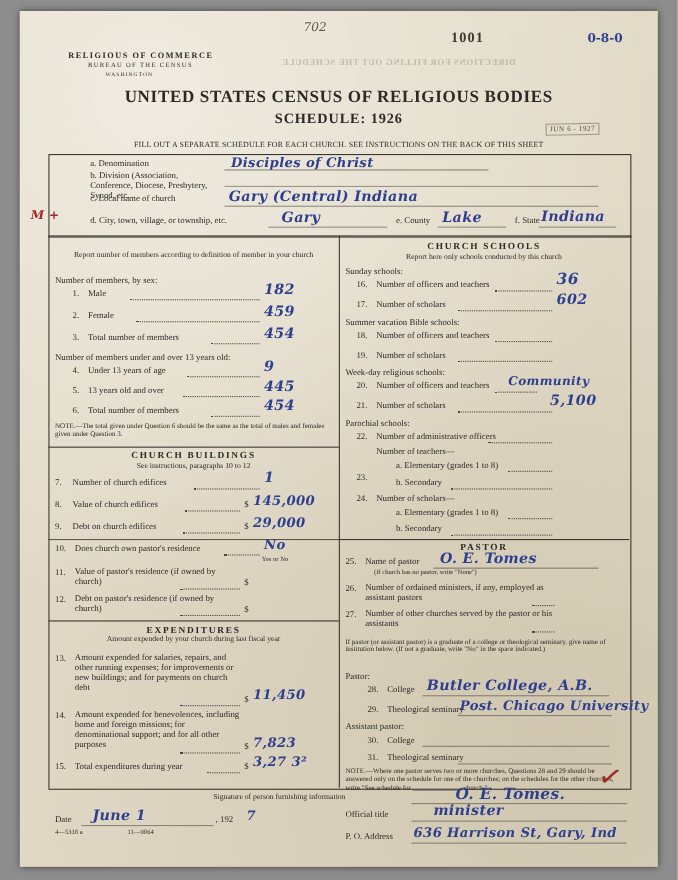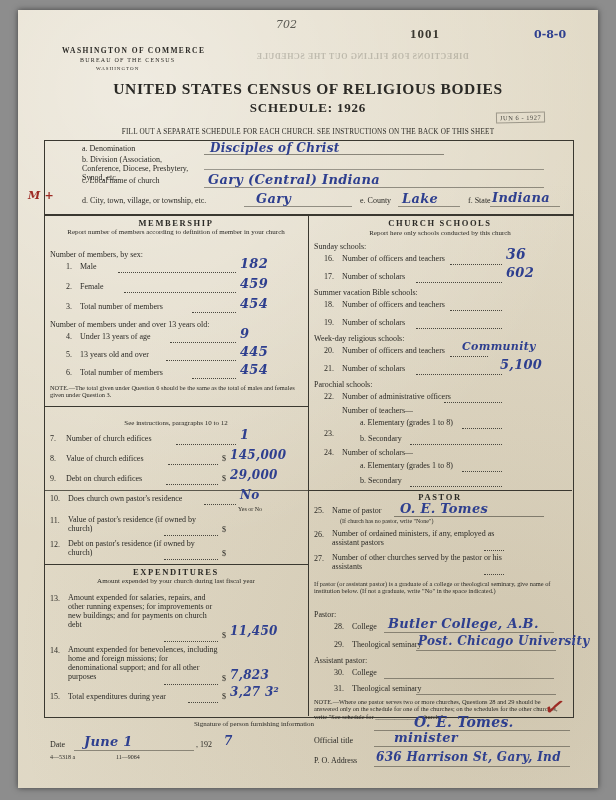--- a/index.html
+++ b/index.html
@@ -73,21 +73,21 @@
 </head>
 <body>
 
 <div class="sheet">
   <div class="pg">
 
     <div class="t pencil" style="left:232px;top:-6px;">702</div>
     <div class="t bignum" style="left:366px;top:2px;">1001</div>
     <div class="t inknum" style="left:490px;top:4px;">0-8-0</div>
 
-    <div class="t dept caps b" style="left:18px;top:22px;">WASHINGTON OF COMMERCE</div>
+    <div class="t dept caps b" style="left:18px;top:22px;">RELIGIOUS OF COMMERCE</div>
     <div class="t bur caps" style="left:36px;top:33px;">BUREAU OF THE CENSUS</div>
     <div class="t wash caps" style="left:52px;top:42px;">WASHINGTON</div>
 
     <div class="t mirror" style="left:212px;top:28px;font-size:8px;letter-spacing:.6px;font-weight:bold;">DIRECTIONS FOR FILLING OUT THE SCHEDULE</div>
     <div class="t mirror wrap" style="left:150px;top:46px;width:340px;font-size:5px;text-align:center;">&nbsp;</div>
 
     <div class="t bigtitle ctr" style="left:0px;top:56px;width:528px;">UNITED STATES CENSUS OF RELIGIOUS BODIES</div>
     <div class="t subtitle ctr" style="left:0px;top:76px;width:528px;">SCHEDULE: 1926</div>
     <div class="t stamp" style="left:452px;top:88px;">JUN 6 - 1927</div>
     <div class="t instr ctr" style="left:0px;top:104px;width:528px;">FILL OUT A SEPARATE SCHEDULE FOR EACH CHURCH.  SEE INSTRUCTIONS ON THE BACK OF THIS SHEET</div>
@@ -113,21 +113,20 @@
     <div class="t hand" style="left:358px;top:167px;font-size:13px;">Lake</div>
     <div class="t s" style="left:424px;top:172px;">f. State</div>
     <div class="rule" style="left:446px;top:182px;width:70px;height:1px;opacity:.5;"></div>
     <div class="t hand" style="left:448px;top:166px;font-size:13px;">Indiana</div>
 
     <div class="t hand red" style="left:-16px;top:168px;font-size:11px;line-height:.8;">M +</div>
 
     <div class="box" style="left:0px;top:190px;width:528px;height:502px;"></div>
     <div class="rule" style="left:264px;top:190px;width:1px;height:502px;"></div>
 
-    <div class="t secthead ctr" style="left:0px;top:194px;width:264px;">MEMBERSHIP</div>
     <div class="t xs wrap ctr" style="left:16px;top:205px;width:232px;">Report number of members according to definition of member in your church</div>
 
     <div class="t s" style="left:6px;top:226px;">Number of members, by sex:</div>
 
     <div class="t s" style="left:22px;top:238px;">1.</div>
     <div class="t s" style="left:36px;top:238px;">Male</div>
     <div class="t dots" style="left:74px;top:238px;width:118px;height:10px;"></div>
     <div class="t hand" style="left:196px;top:232px;font-size:13px;">182</div>
 
     <div class="t s" style="left:22px;top:258px;">2.</div>
@@ -153,20 +152,21 @@
     <div class="t hand" style="left:196px;top:320px;font-size:13px;">445</div>
 
     <div class="t s" style="left:22px;top:344px;">6.</div>
     <div class="t s" style="left:36px;top:344px;">Total number of members</div>
     <div class="t dots" style="left:148px;top:344px;width:44px;height:10px;"></div>
     <div class="t hand" style="left:196px;top:338px;font-size:13px;">454</div>
 
     <div class="t note wrap" style="left:6px;top:360px;width:252px;">NOTE.—The total given under Question 6 should be the same as the total of males and females given under Question 3.</div>
 
     <div class="rule" style="left:0px;top:382px;width:264px;height:1px;"></div>
+    <div class="t secthead ctr" style="left:0px;top:384px;width:264px;">CHURCH BUILDINGS</div>
     <div class="t xs ctr" style="left:0px;top:395px;width:264px;">See instructions, paragraphs 10 to 12</div>
 
     <div class="t s" style="left:6px;top:410px;">7.</div>
     <div class="t s" style="left:22px;top:410px;">Number of church edifices</div>
     <div class="t dots" style="left:132px;top:410px;width:60px;height:10px;"></div>
     <div class="t hand" style="left:196px;top:403px;font-size:13px;">1</div>
 
     <div class="t s" style="left:6px;top:430px;">8.</div>
     <div class="t s" style="left:22px;top:430px;">Value of church edifices</div>
     <div class="t dots" style="left:124px;top:430px;width:50px;height:10px;"></div>

